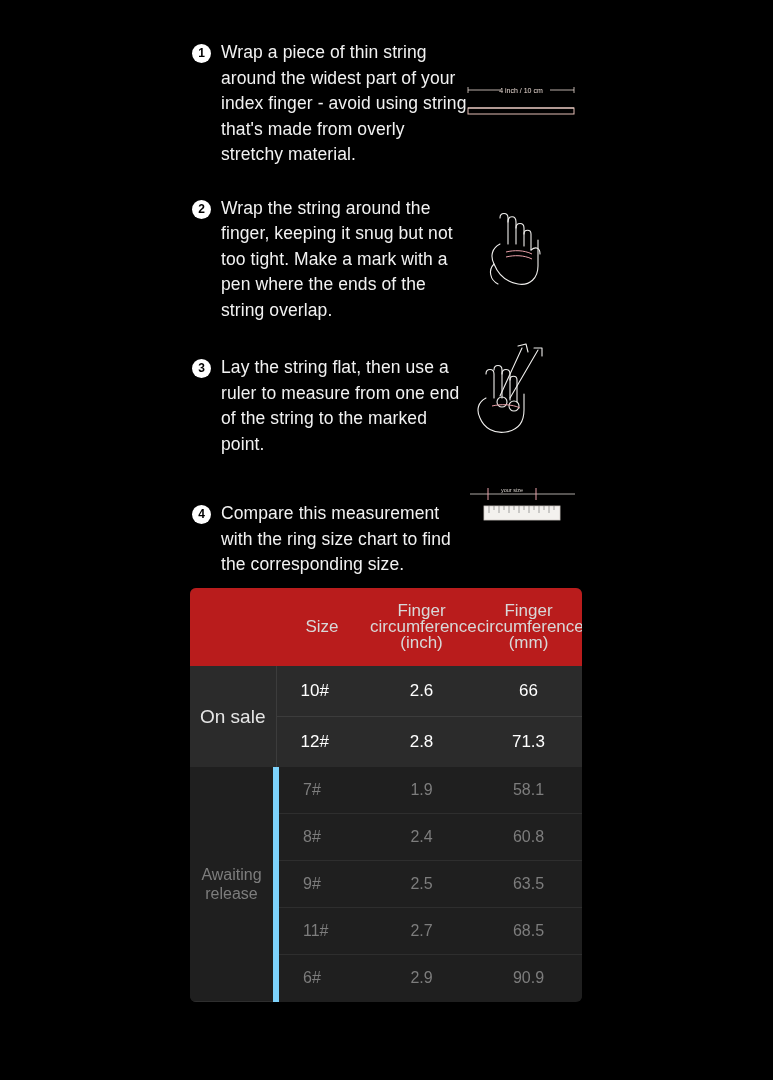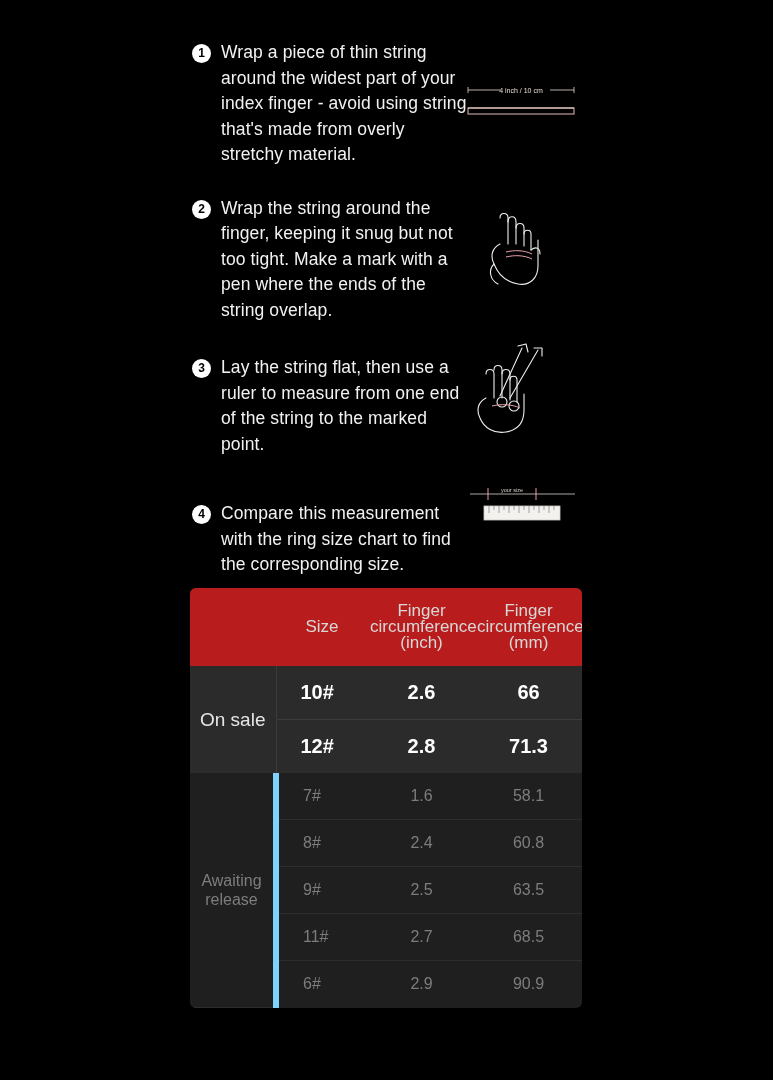--- a/index.html
+++ b/index.html
@@ -89,22 +89,22 @@
     padding: 15px 2px;
   }
   .col-label { width: 86px; }
   .col-size  { width: 92px; }
   .col-inch  { width: 107px; }
   .col-mm    { width: 107px; }
 
   .row-onsale td {
     background: #2b2b2b;
     color: #ffffff;
-    font-size: 20px;
-    font-weight: bold;
+    font-size: 17px;
+    font-weight: normal;
     padding: 15px 2px;
   }
   .row-onsale td.size-cell { text-align: left; padding-left: 24px; }
   .row-onsale td.label-cell {
     font-size: 19px;
     font-weight: normal;
     color: #e6e6e6;
     border-right: 1px solid #3c3c3c;
   }
   .row-onsale.first td.size-cell,
@@ -264,21 +264,21 @@
           <td class="val-cell">2.8</td>
           <td class="val-cell">71.3</td>
         </tr>
 
         <tr class="row-await">
           <td class="label-await" rowspan="5">
             <div>Awaiting</div>
             <div>release</div>
           </td>
           <td class="size-cell">7#</td>
-          <td>1.6</td>
+          <td>1.9</td>
           <td>58.1</td>
         </tr>
         <tr class="row-await">
           <td class="size-cell">8#</td>
           <td>2.4</td>
           <td>60.8</td>
         </tr>
         <tr class="row-await">
           <td class="size-cell">9#</td>
           <td>2.5</td>

